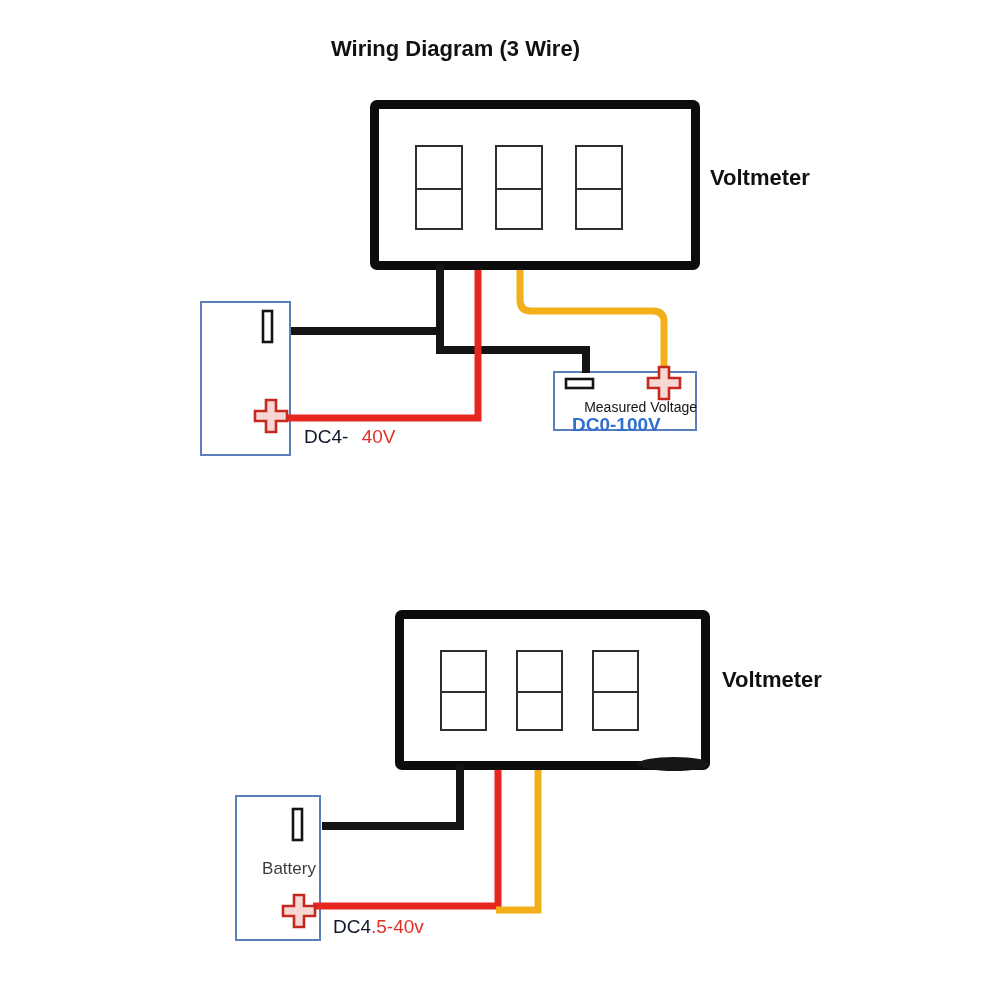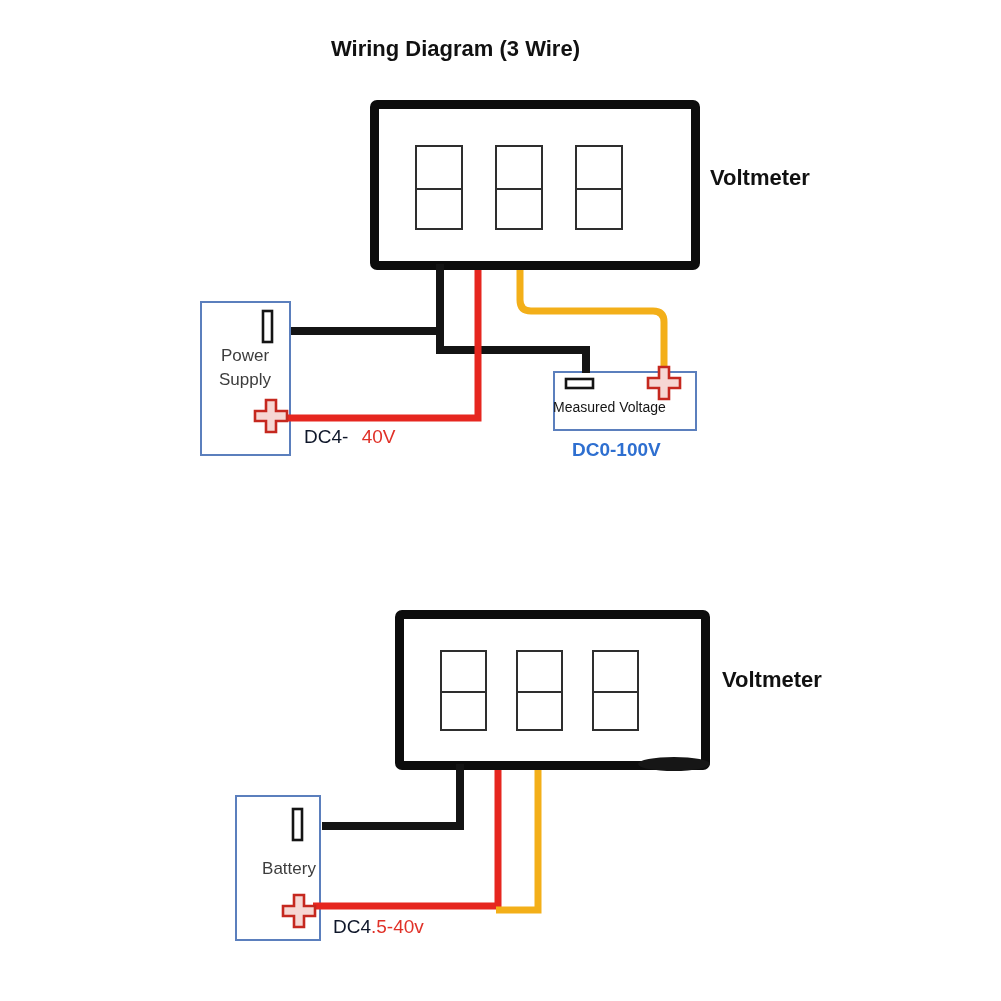--- a/index.html
+++ b/index.html
@@ -8,21 +8,21 @@
     position: relative; width: 1001px; height: 993px; background: #fff;
     font-family: "Liberation Sans", sans-serif; overflow: hidden;
   }
   .title { position: absolute; font-size: 22px; font-weight: 700; color: #111; white-space: nowrap; }
   .meter { position: absolute; background: #fff; border: 9px solid #0c0c0c; border-radius: 7px; }
   .digit { position: absolute; border: 2px solid #2e2e2e; background: #fff; }
   .digit::after { content: ""; position: absolute; left: 0; right: 0; top: 50%; border-top: 2px solid #2e2e2e; }
   .meter-label { position: absolute; font-size: 22px; font-weight: 600; color: #111; white-space: nowrap; }
   .bluebox { position: absolute; background: #fff; border: 2px solid #5b7fbd; }
   .boxlabel { position: absolute; text-align: center; color: #3d3d3d; font-size: 17px; line-height: 1.4; }
-  .smalllabel { position: absolute; text-align: left; color: #151515; font-size: 14px; }
+  .smalllabel { position: absolute; text-align: right; color: #151515; font-size: 14px; }
   .rating { position: absolute; font-size: 19px; white-space: nowrap; }
   .rating .blue { color: #0f172a; font-weight: 400; }
   .rating .red { color: #e03128; }
   .range { position: absolute; font-size: 19px; font-weight: 700; color: #2e6fd0; white-space: nowrap; }
   .blob { position: absolute; background: #161616; border-radius: 50%; }
   #wires { position: absolute; left: 0; top: 0; z-index: 5; pointer-events: none; }
 </style>
 </head>
 <body>
 
@@ -32,30 +32,29 @@
 
   <div class="meter" style="left:370px;top:100px;width:330px;height:170px;">
     <div class="digit" style="left:36px;top:36px;width:48px;height:85px;"></div>
     <div class="digit" style="left:116px;top:36px;width:48px;height:85px;"></div>
     <div class="digit" style="left:196px;top:36px;width:48px;height:85px;"></div>
   </div>
 
   <div class="meter-label" style="left:710px;top:165px;">Voltmeter</div>
 
   <div class="bluebox" style="left:200px;top:301px;width:91px;height:155px;"></div>
-  <div class="boxlabel" style="left:202px;top:344px;width:86px;">Power Supply</div>
 
   <div class="rating" style="left:304px;top:426px;">
     <span class="blue">DC4-</span>
     <span class="red" style="margin-left:8px;text-align:right;">40V</span>
   </div>
 
   <div class="bluebox" style="left:553px;top:371px;width:144px;height:60px;"></div>
   <div class="smalllabel" style="left:553px;top:399px;width:144px;">Measured Voltage</div>
-  <div class="range" style="left:572px;top:439px;text-align:center;">DC0-100V</div>
+  <div class="range" style="left:572px;top:414px;text-align:center;">DC0-100V</div>
 
 
   <div class="meter" style="left:395px;top:610px;width:315px;height:160px;">
     <div class="digit" style="left:36px;top:31px;width:47px;height:81px;"></div>
     <div class="digit" style="left:112px;top:31px;width:47px;height:81px;"></div>
     <div class="digit" style="left:188px;top:31px;width:47px;height:81px;"></div>
   </div>
   <div class="blob" style="left:638px;top:757px;width:72px;height:14px;"></div>
 
   <div class="meter-label" style="left:722px;top:667px;">Voltmeter</div>

